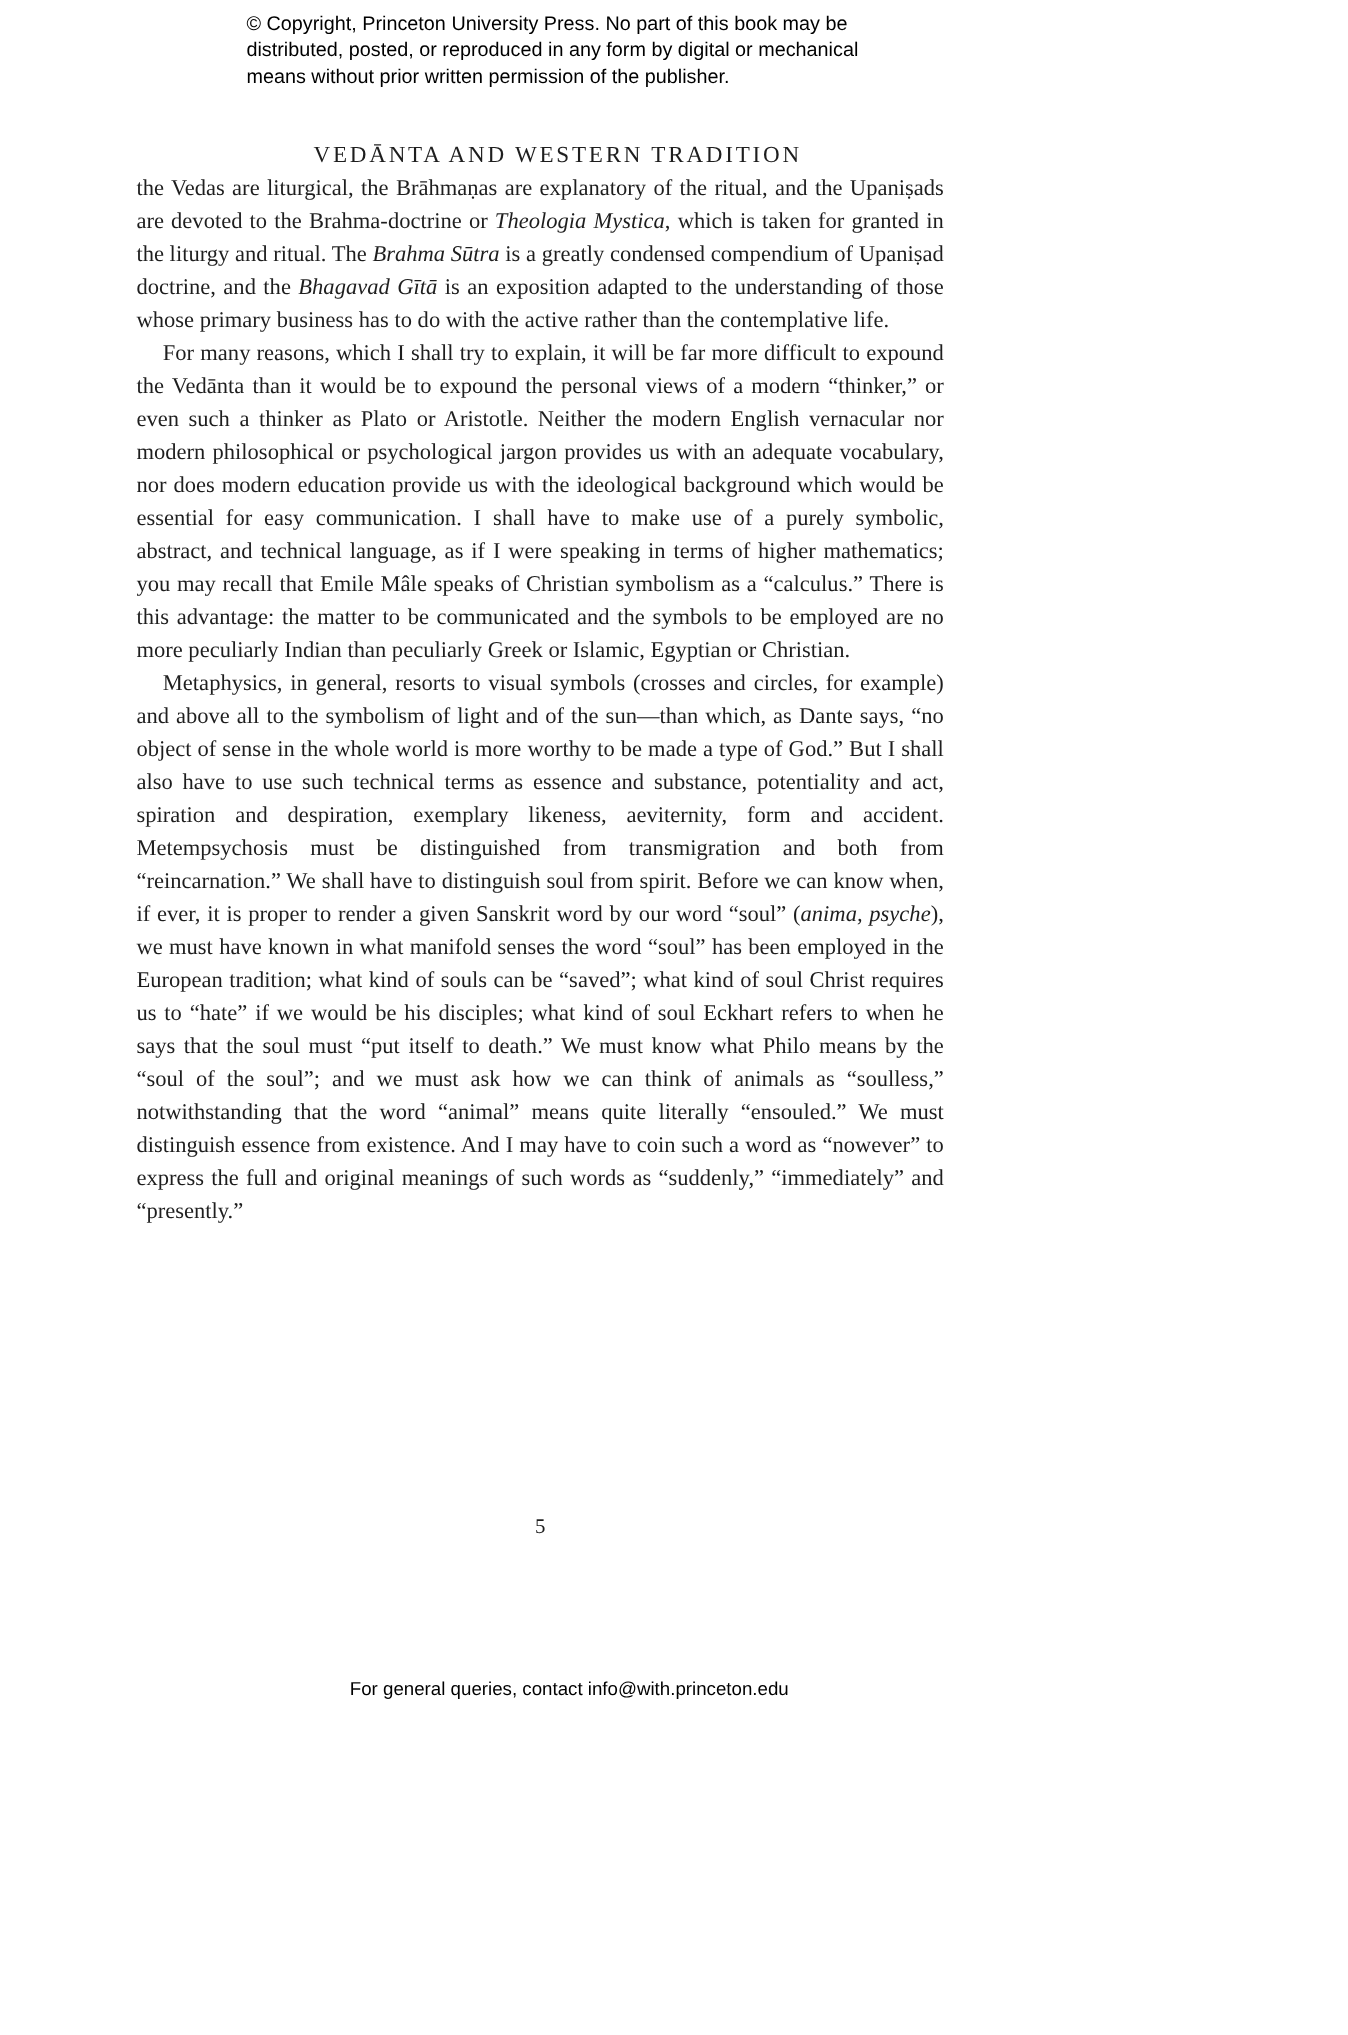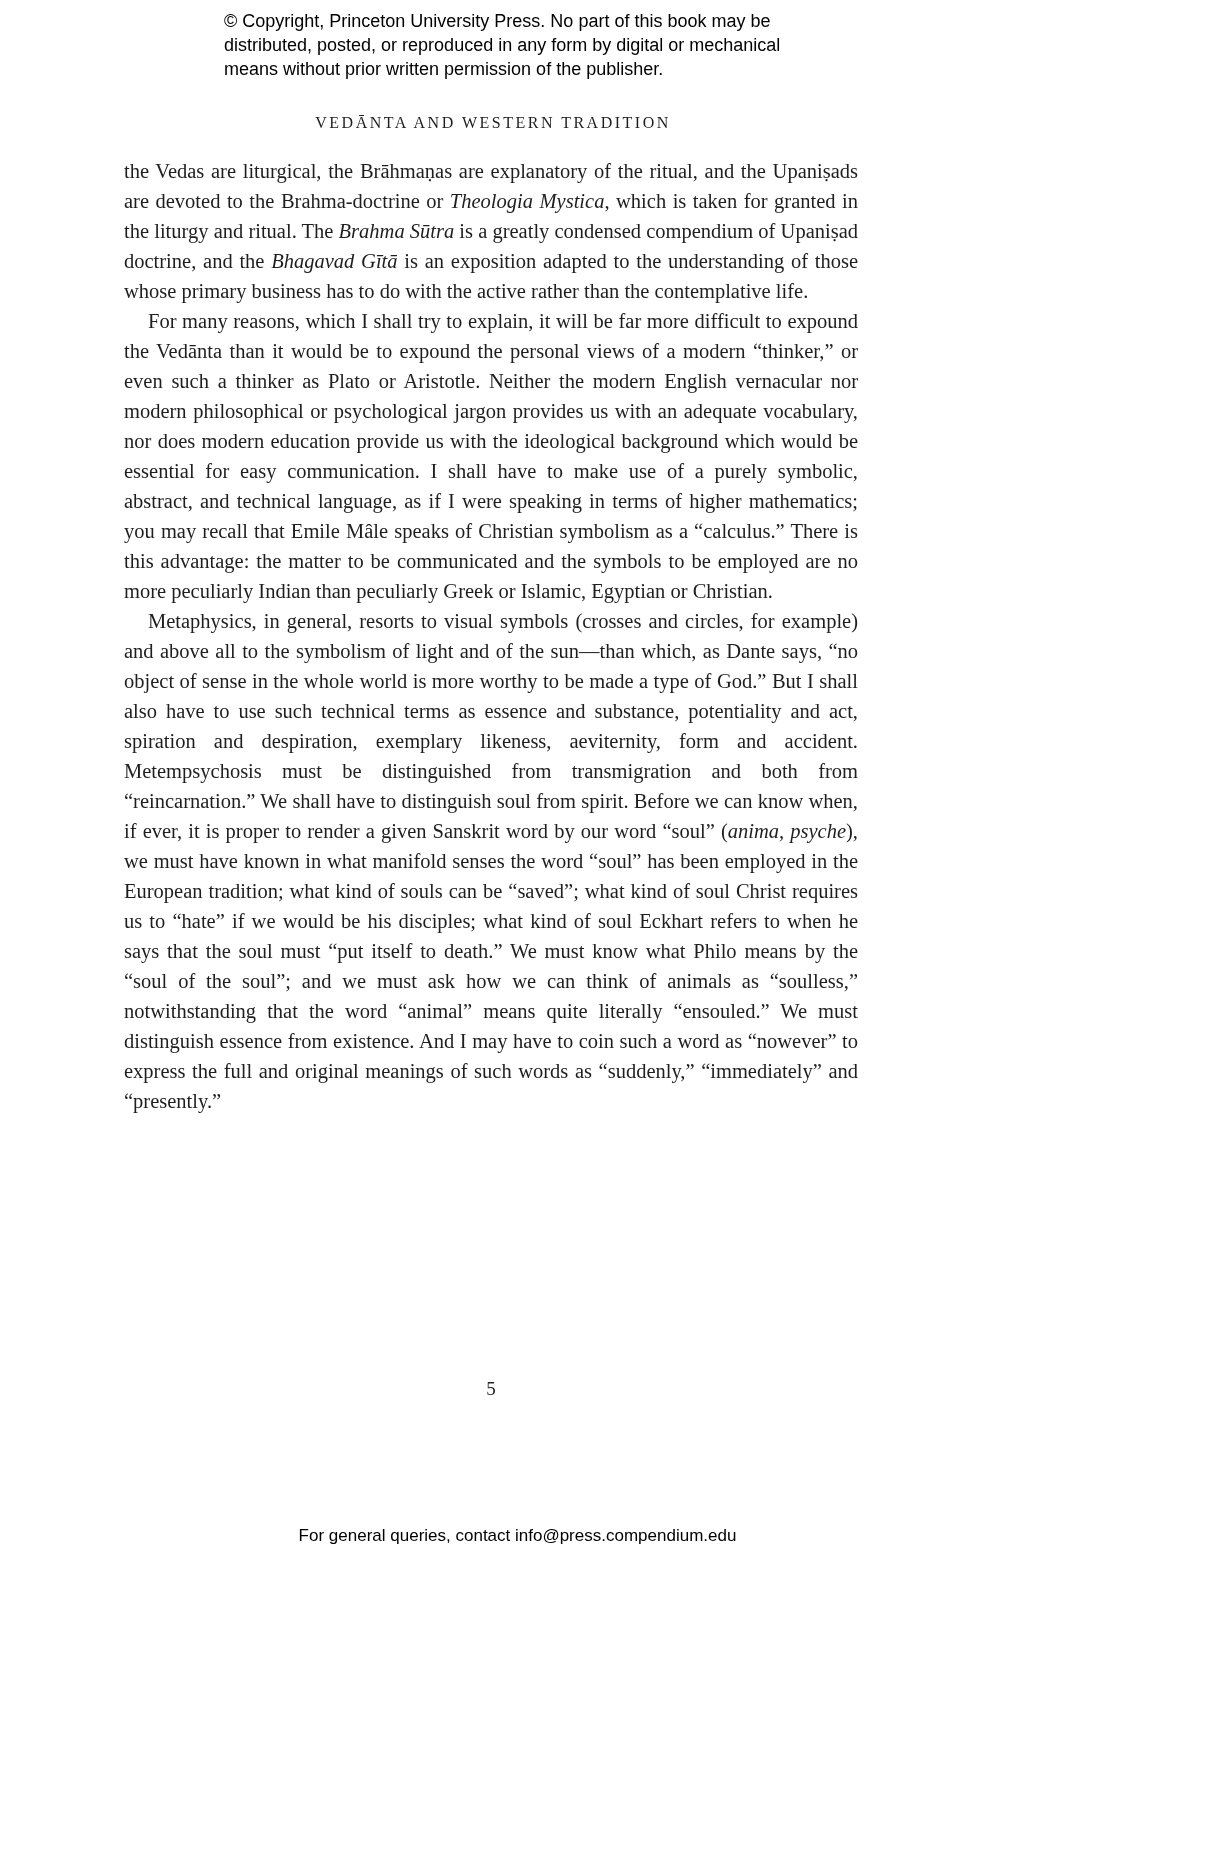--- a/index.html
+++ b/index.html
@@ -23,24 +23,24 @@
     font-family: "Liberation Sans", "DejaVu Sans", sans-serif;
     font-size: 18px;
     line-height: 1.33;
     color: #000000;
   }
   .heading {
     position: absolute;
     left: 124px;
     top: 112px;
     width: 734px;
-    margin: 2px;
+    margin: 16px;
     text-align: center;
     font-weight: normal;
-    font-size: 16px;
+    font-size: 21px;
     letter-spacing: 2.5px;
     white-space: nowrap;
     color: #1e1e1e;
     font-family: "Liberation Serif", "DejaVu Serif", serif;
   }
   .body-text {
     position: absolute;
     left: 124px;
     top: 156px;
     width: 734px;
@@ -86,13 +86,13 @@
 <h1 class="heading">VEDĀNTA AND WESTERN TRADITION</h1>
 
 <div class="body-text" id="body-text">
     <p><span>the Vedas are liturgical, the Brāhmaṇas are explanatory of the ritual, and the Upaniṣads are devoted to the Brahma-doctrine or </span><em>Theologia Mystica</em><span>, which is taken for granted in the liturgy and ritual. The </span><em>Brahma Sūtra</em><span> is a greatly condensed compendium of Upaniṣad doctrine, and the </span><em>Bhagavad Gītā</em><span> is an exposition adapted to the understanding of those whose primary business has to do with the active rather than the contemplative life.</span></p>
     <p class="indented"><span>For many reasons, which I shall try to explain, it will be far more difficult to expound the Vedānta than it would be to expound the personal views of a modern “thinker,” or even such a thinker as Plato or Aristotle. Neither the modern English vernacular nor modern philosophical or psychological jargon provides us with an adequate vocabulary, nor does modern education provide us with the ideological background which would be essential for easy communication. I shall have to make use of a purely symbolic, abstract, and technical language, as if I were speaking in terms of higher mathematics; you may recall that Emile Mâle speaks of Christian symbolism as a “calculus.” There is this advantage: the matter to be communicated and the symbols to be employed are no more peculiarly Indian than peculiarly Greek or Islamic, Egyptian or Christian.</span></p>
     <p class="indented"><span>Metaphysics, in general, resorts to visual symbols (crosses and circles, for example) and above all to the symbolism of light and of the sun—than which, as Dante says, “no object of sense in the whole world is more worthy to be made a type of God.” But I shall also have to use such technical terms as essence and substance, potentiality and act, spiration and despiration, exemplary likeness, aeviternity, form and accident. Metempsychosis must be distinguished from transmigration and both from “reincarnation.” We shall have to distinguish soul from spirit. Before we can know when, if ever, it is proper to render a given Sanskrit word by our word “soul” (</span><em>anima, psyche</em><span>), we must have known in what manifold senses the word “soul” has been employed in the European tradition; what kind of souls can be “saved”; what kind of soul Christ requires us to “hate” if we would be his disciples; what kind of soul Eckhart refers to when he says that the soul must “put itself to death.” We must know what Philo means by the “soul of the soul”; and we must ask how we can think of animals as “soulless,” notwithstanding that the word “animal” means quite literally “ensouled.” We must distinguish essence from existence. And I may have to coin such a word as “nowever” to express the full and original meanings of such words as “suddenly,” “immediately” and “presently.”</span></p>
   </div>
 
 <div class="page-number">5</div>
 
-<div class="footer">For general queries, contact info@press.compendium.edu</div>
+<div class="footer">For general queries, contact info@with.princeton.edu</div>
 
 </body></html>

